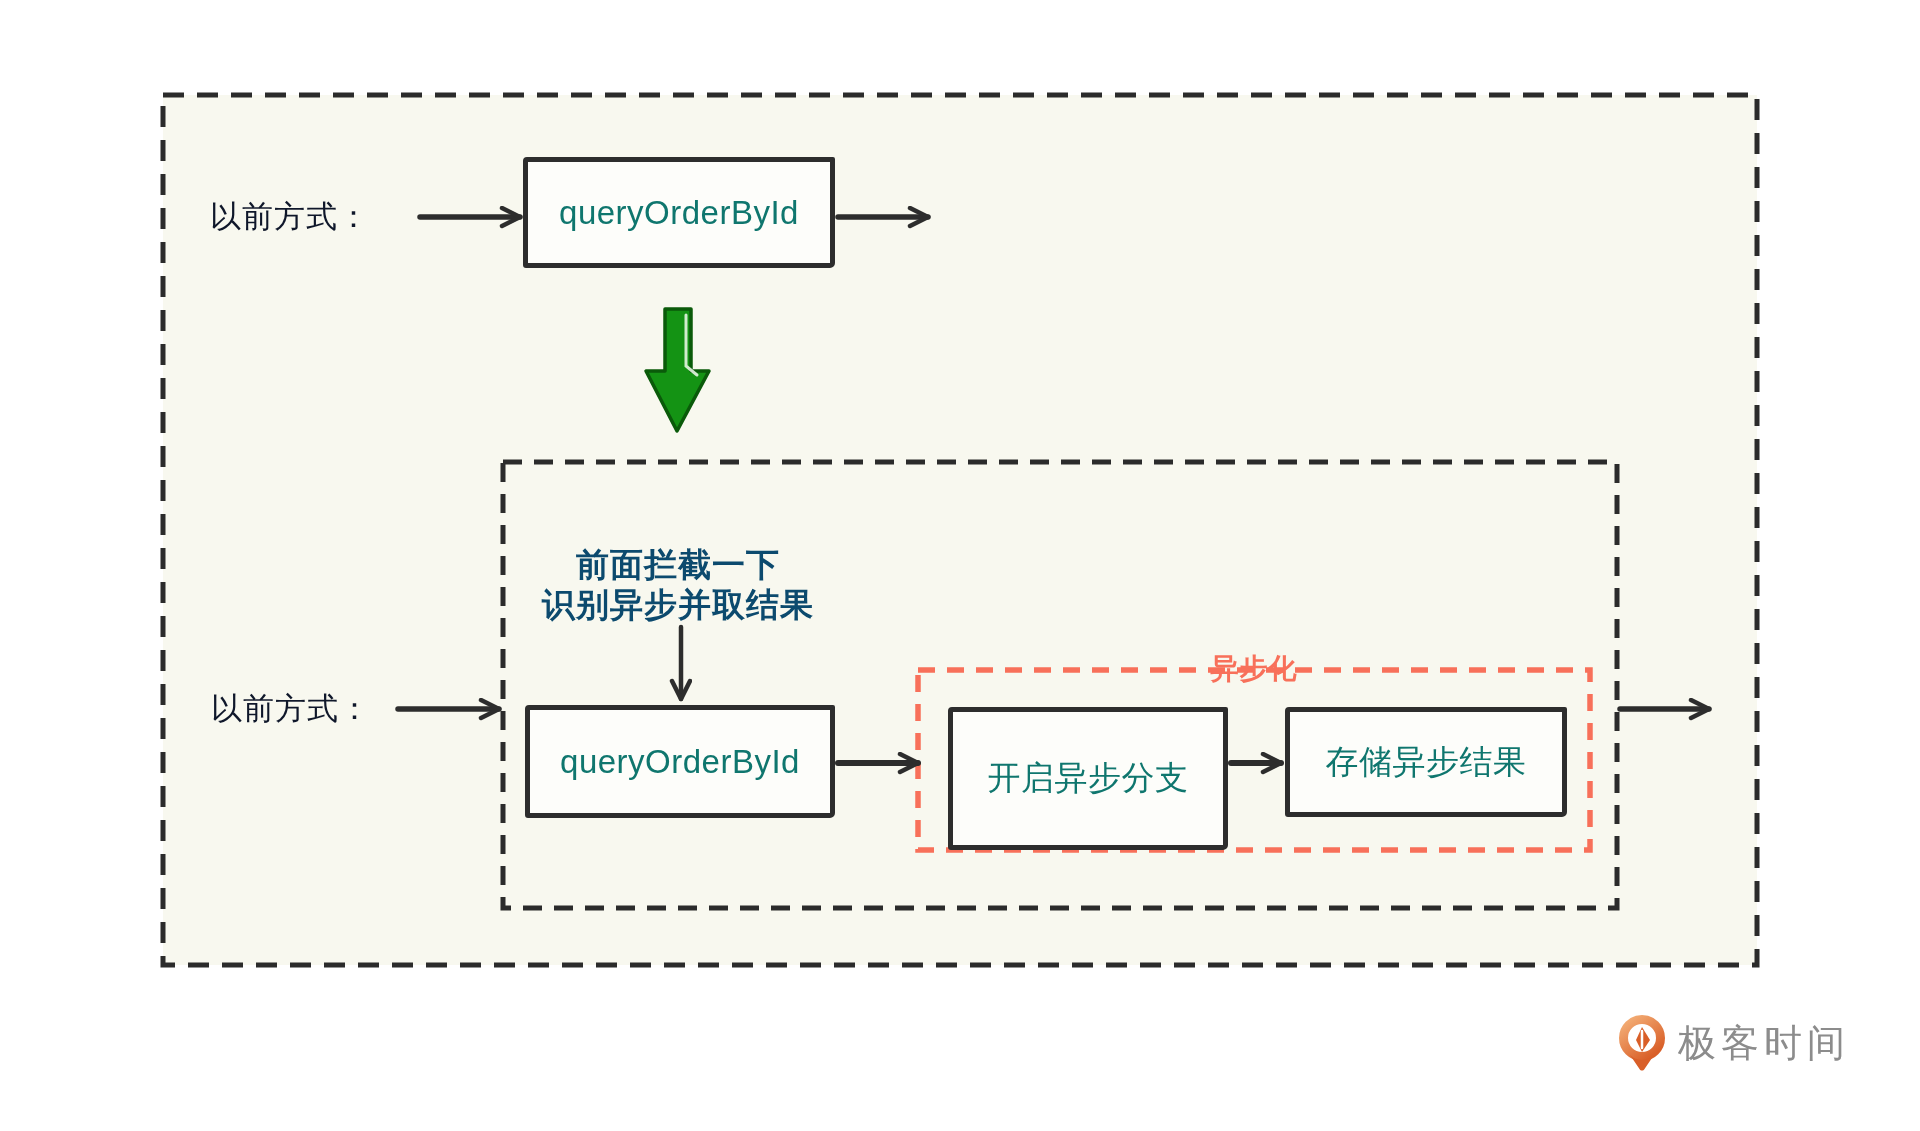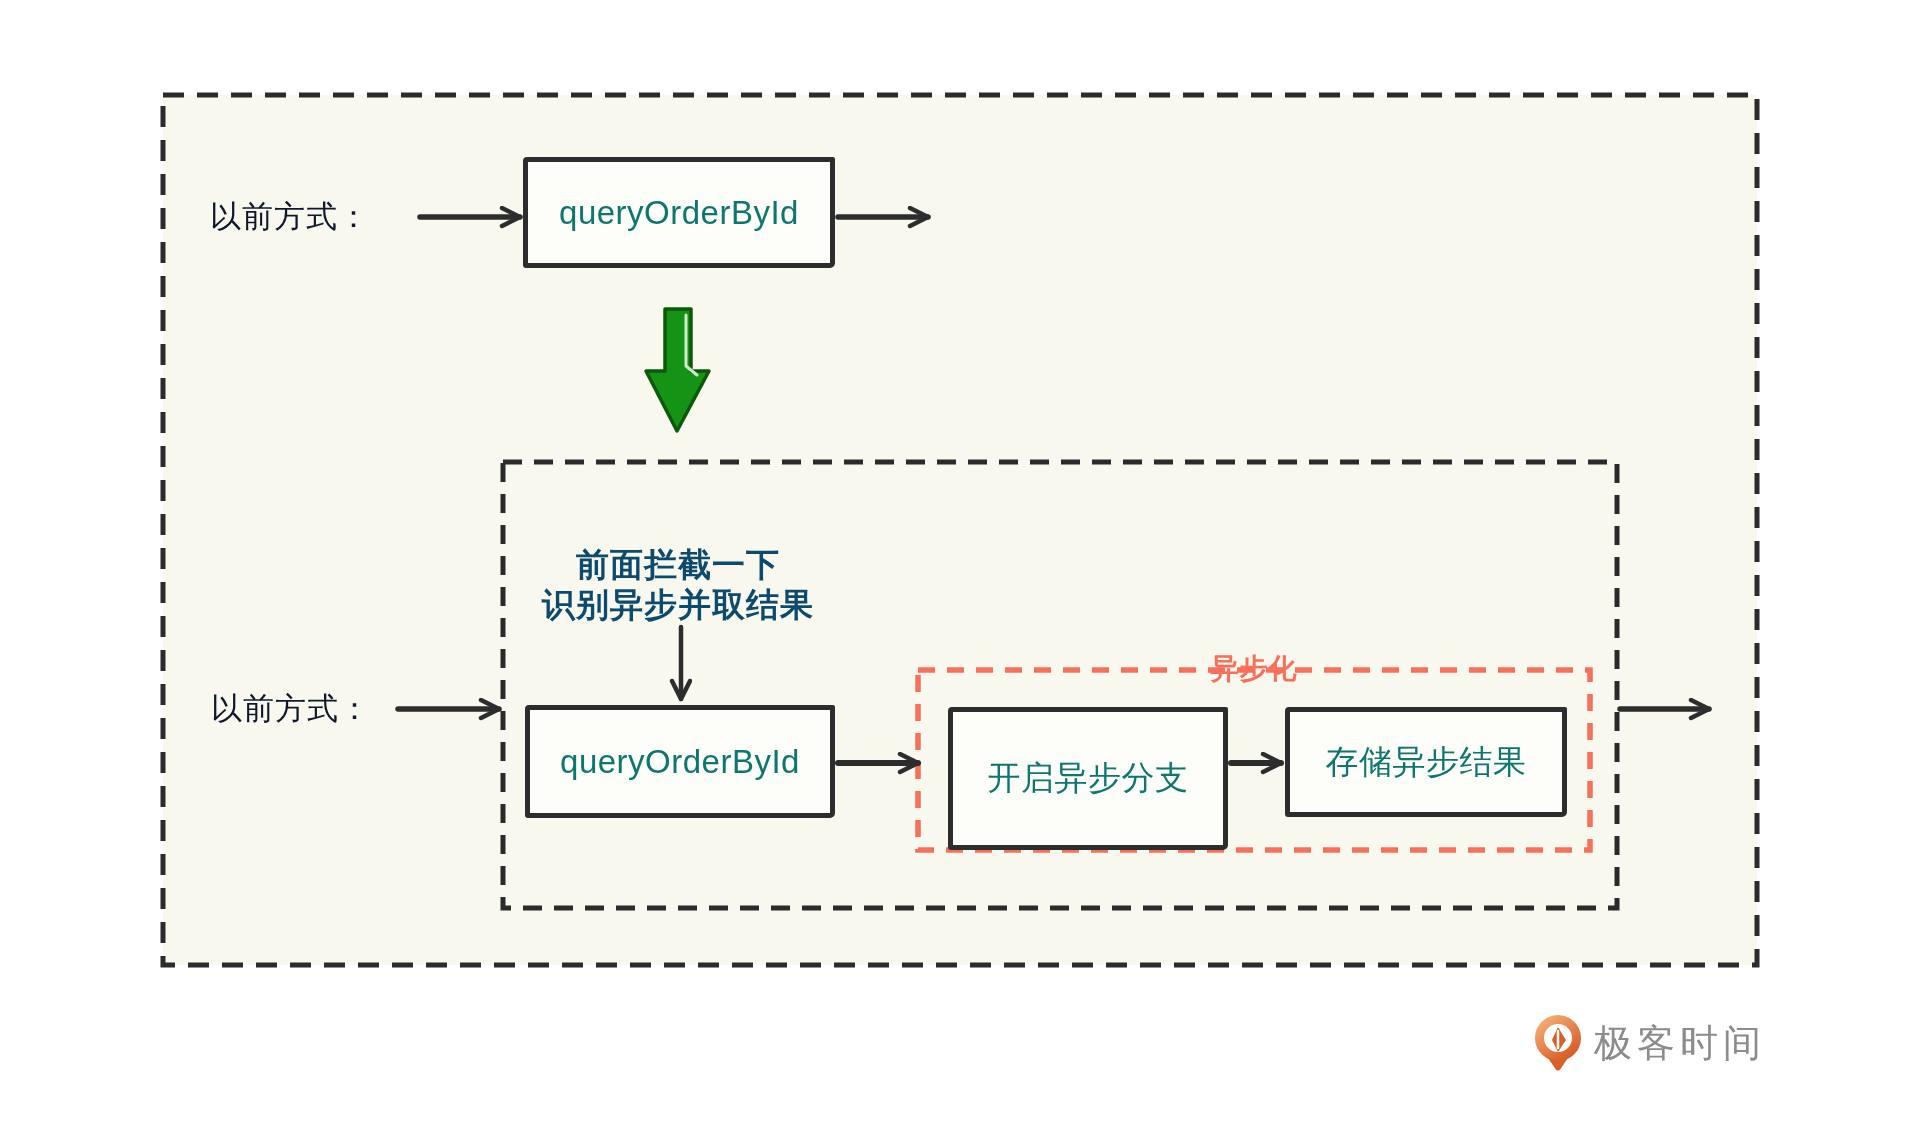--- a/index.html
+++ b/index.html
@@ -71,21 +71,21 @@
     width: 200px;
     text-align: center;
     color: #f8705a;
     font-size: 28px;
     font-weight: 700;
     letter-spacing: 1px;
     white-space: nowrap;
   }
   .brand {
     position: absolute;
-    left: 1532px;
+    left: 1616px;
     top: 1010px;
     height: 66px;
     display: flex;
     align-items: center;
     gap: 10px;
   }
   .brand-text {
     font-size: 38px;
     color: #8c8c8c;
     letter-spacing: 5px;

